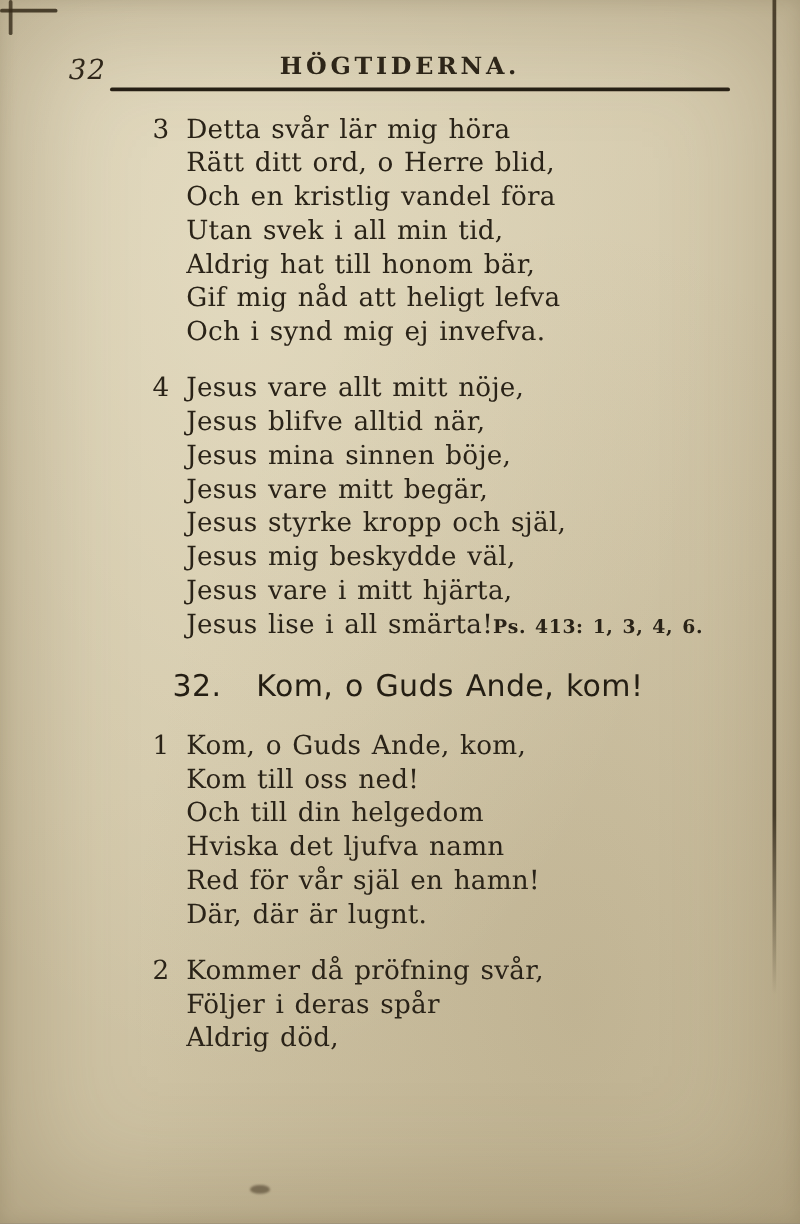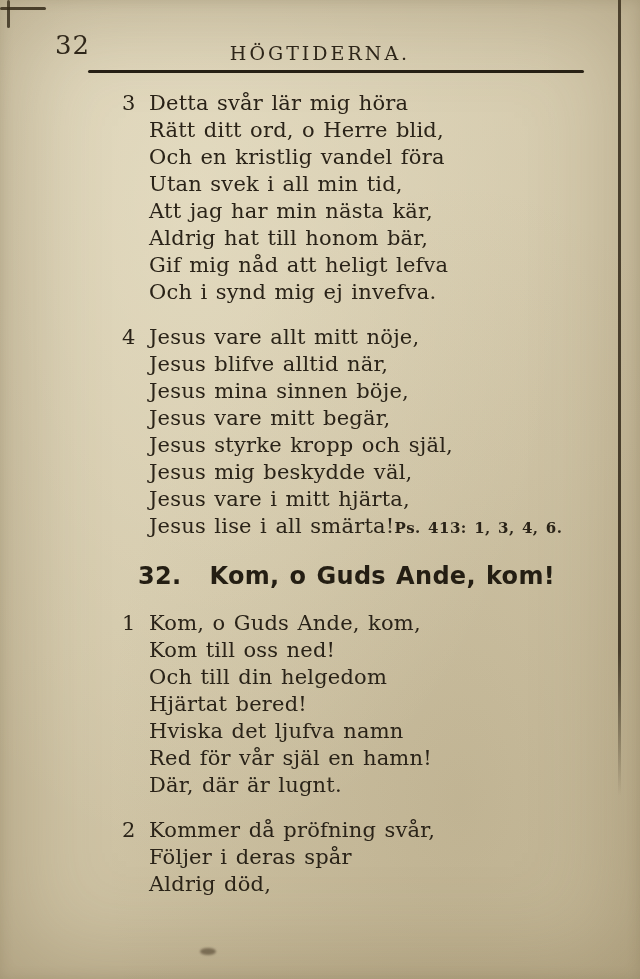--- a/index.html
+++ b/index.html
@@ -41,26 +41,26 @@
     background: linear-gradient(#2a2216 0%, #2a2216 82%, rgba(42,34,22,0) 100%);
     opacity: .85;
   }
   .blotch {
     position: absolute; left: 200px; top: 948px; width: 16px; height: 7px;
     border-radius: 50%; background: rgba(62,50,32,0.55); filter: blur(1px);
   }
 
   
   .page-number {
-    position: absolute; top: 30px; left: 55px;
-    font-size: 26px; letter-spacing: 1px;
+    position: absolute; top: 44px; left: 55px;
+    font-size: 22px; letter-spacing: 1px; font-style: italic;
   }
   .running-head {
     position: absolute; top: 42px; left: 0; width: 100%;
-    text-align: center; font-weight: normal;
+    text-align: center; font-weight: bold;
     font-size: 19px; letter-spacing: 3px;
   }
   .header-rule {
     position: absolute; top: 70px; left: 88px; right: 56px; height: 3px;
     background: #241e14; border-radius: 2px;
   }
 
   
   .content {
     position: absolute; top: 90px; left: 122px; right: 30px;
@@ -73,21 +73,21 @@
 
   .ps-ref {
     font-weight: bold;
     font-size: 15px;
     letter-spacing: 0.5px;
   }
 
   .hymn-heading {
     margin: 4px 0 18px 16px;
     font-family: "DejaVu Sans", "Liberation Sans", sans-serif;
-    font-weight: bold;
+    font-weight: normal;
     font-size: 24px;
     line-height: 32px;
     letter-spacing: 0.3px;
     color: #241e13;
   }
   .hymn-num { margin-right: 28px; }
 </style>
 </head>
 <body>
 
@@ -104,21 +104,20 @@
 
   <div class="content">
 
     <div class="verse">
       <span class="vnum">3</span>
       <div class="vlines">
         <div class="vline">Detta svår lär mig höra</div>
         <div class="vline">Rätt ditt ord, o Herre blid,</div>
         <div class="vline">Och en kristlig vandel föra</div>
         <div class="vline">Utan svek i all min tid,</div>
-        <div class="vline">Att jag har min nästa kär,</div>
         <div class="vline">Aldrig hat till honom bär,</div>
         <div class="vline">Gif mig nåd att heligt lefva</div>
         <div class="vline">Och i synd mig ej invefva.</div>
       </div>
     </div>
 
     <div class="verse">
       <span class="vnum">4</span>
       <div class="vlines">
         <div class="vline">Jesus vare allt mitt nöje,</div>
@@ -137,21 +136,20 @@
     <div class="hymn-heading">
       <span class="hymn-num">32.</span><span class="hymn-title">Kom, o Guds Ande, kom!</span>
     </div>
 
     <div class="verse">
       <span class="vnum">1</span>
       <div class="vlines">
         <div class="vline">Kom, o Guds Ande, kom,</div>
         <div class="vline">Kom till oss ned!</div>
         <div class="vline">Och till din helgedom</div>
-        <div class="vline">Hjärtat bered!</div>
         <div class="vline">Hviska det ljufva namn</div>
         <div class="vline">Red för vår själ en hamn!</div>
         <div class="vline">Där, där är lugnt.</div>
       </div>
     </div>
 
     <div class="verse">
       <span class="vnum">2</span>
       <div class="vlines">
         <div class="vline">Kommer då pröfning svår,</div>

